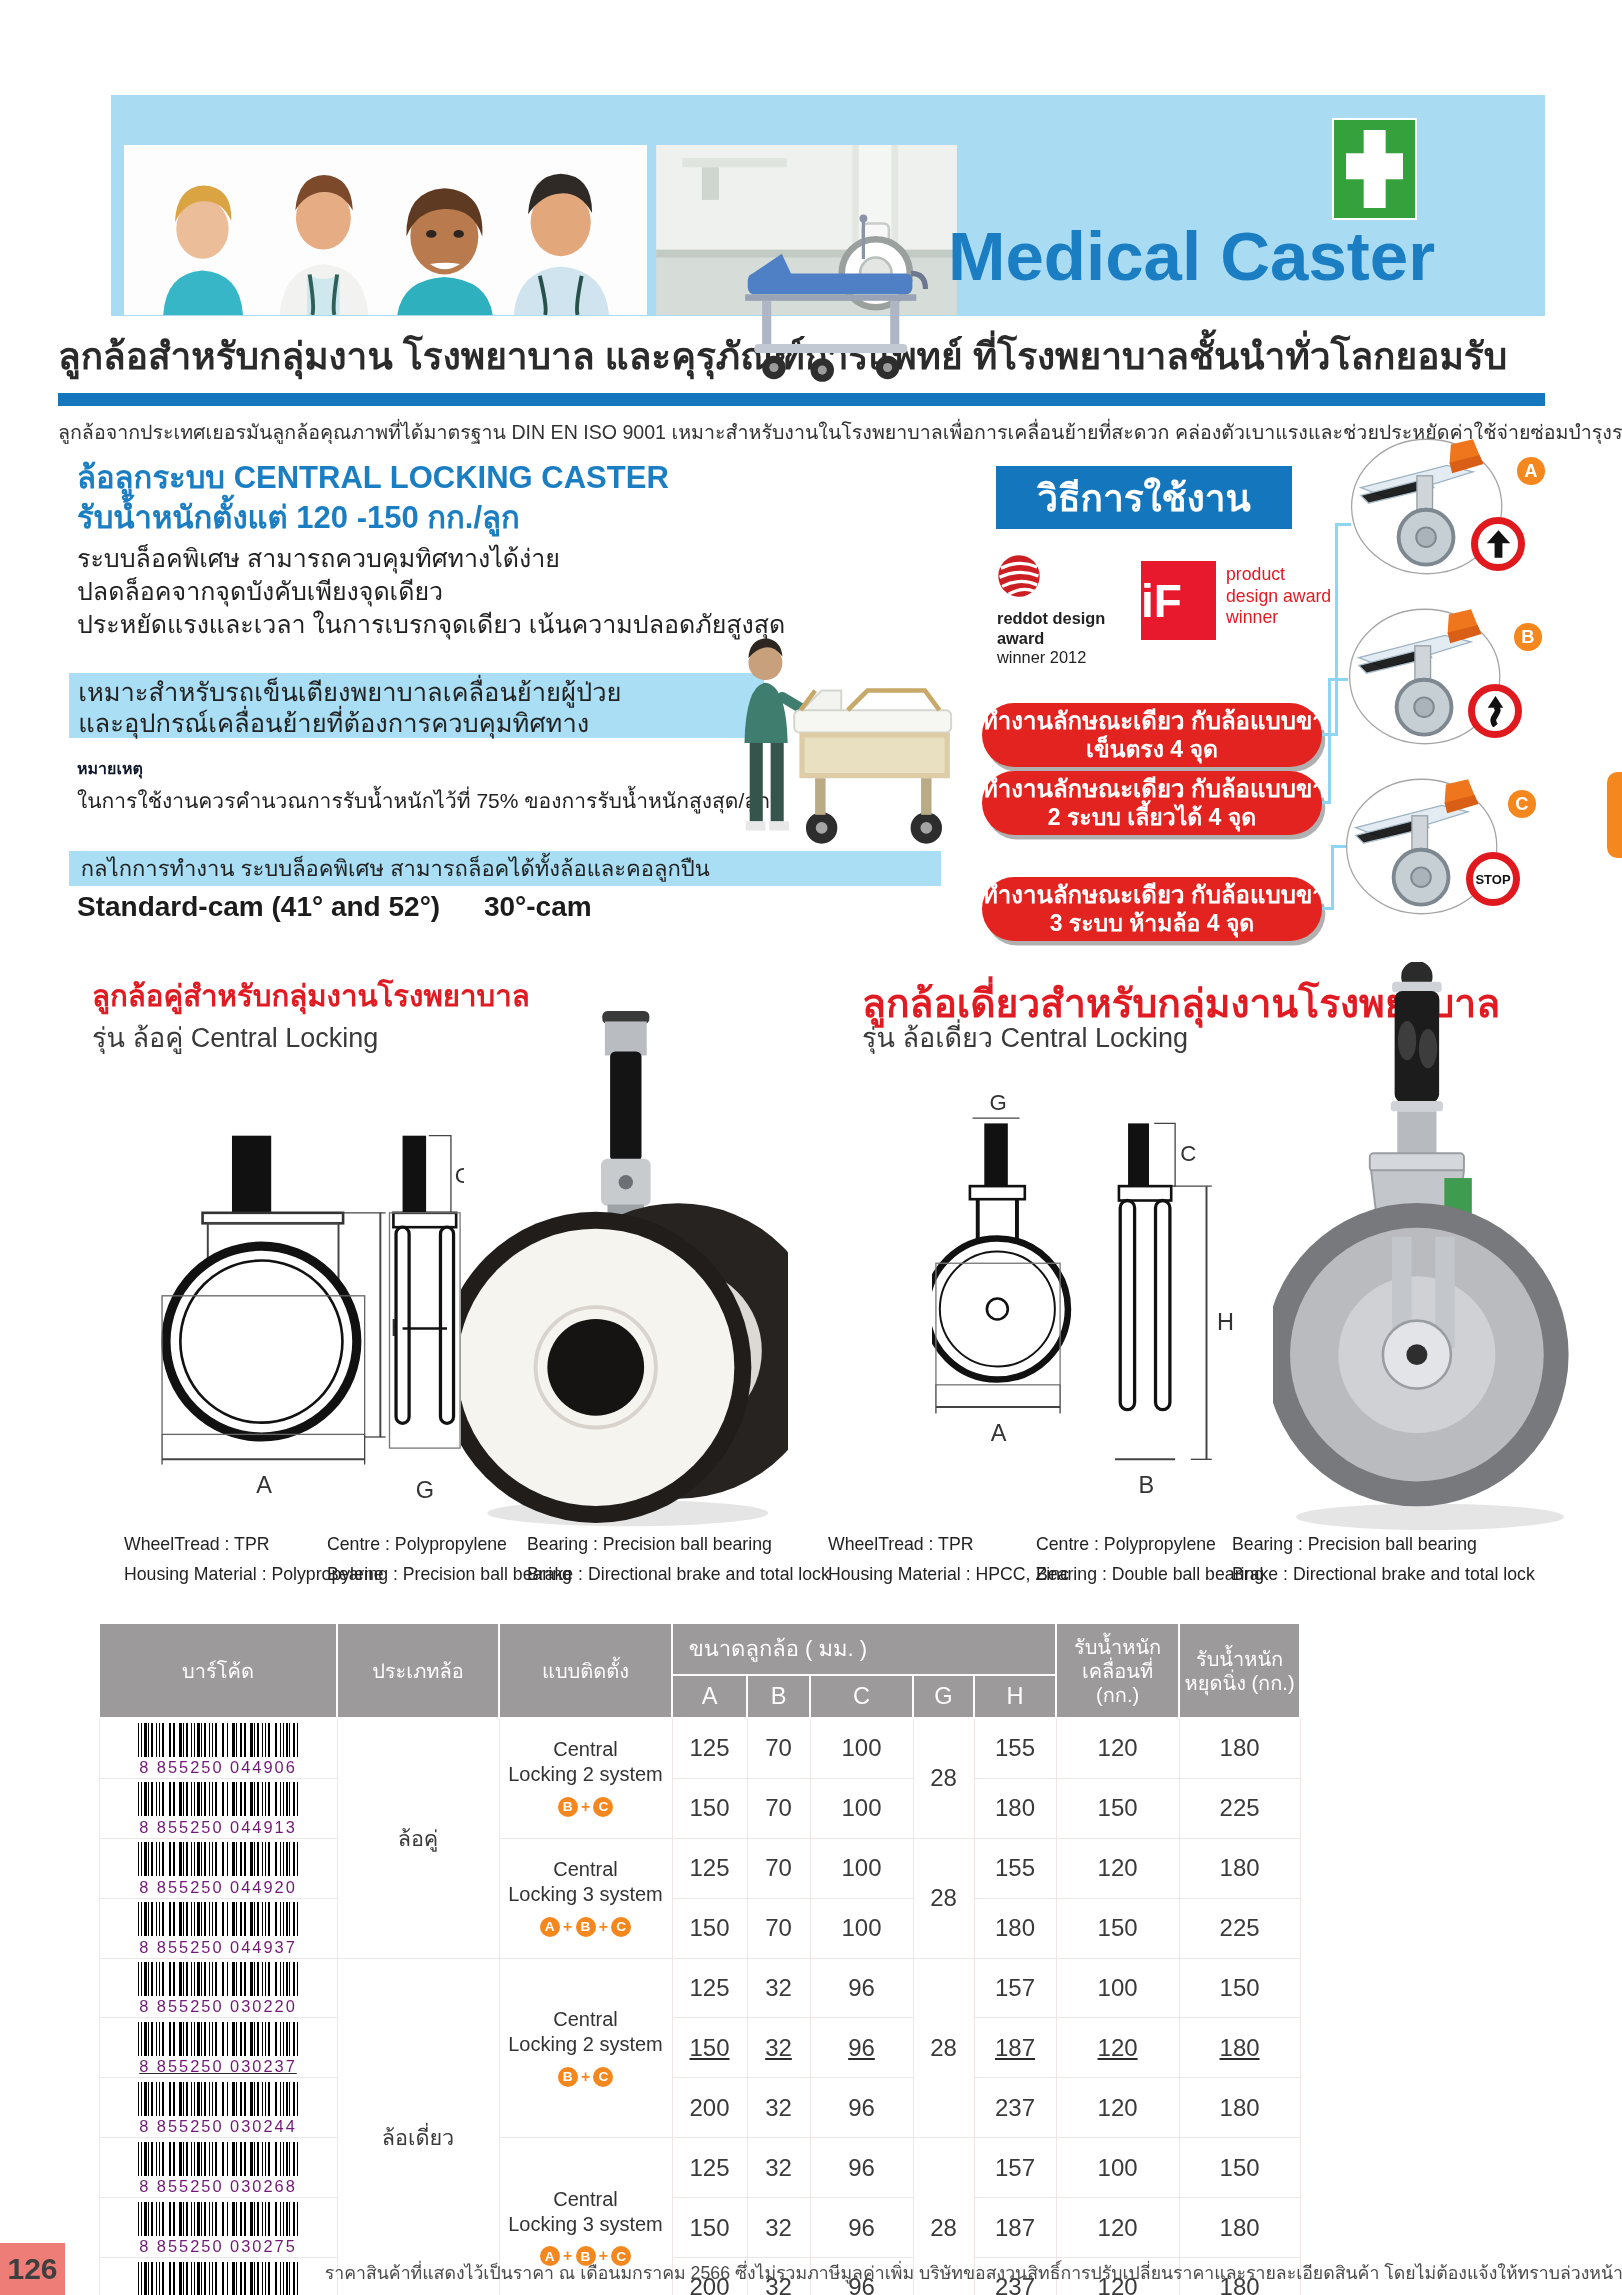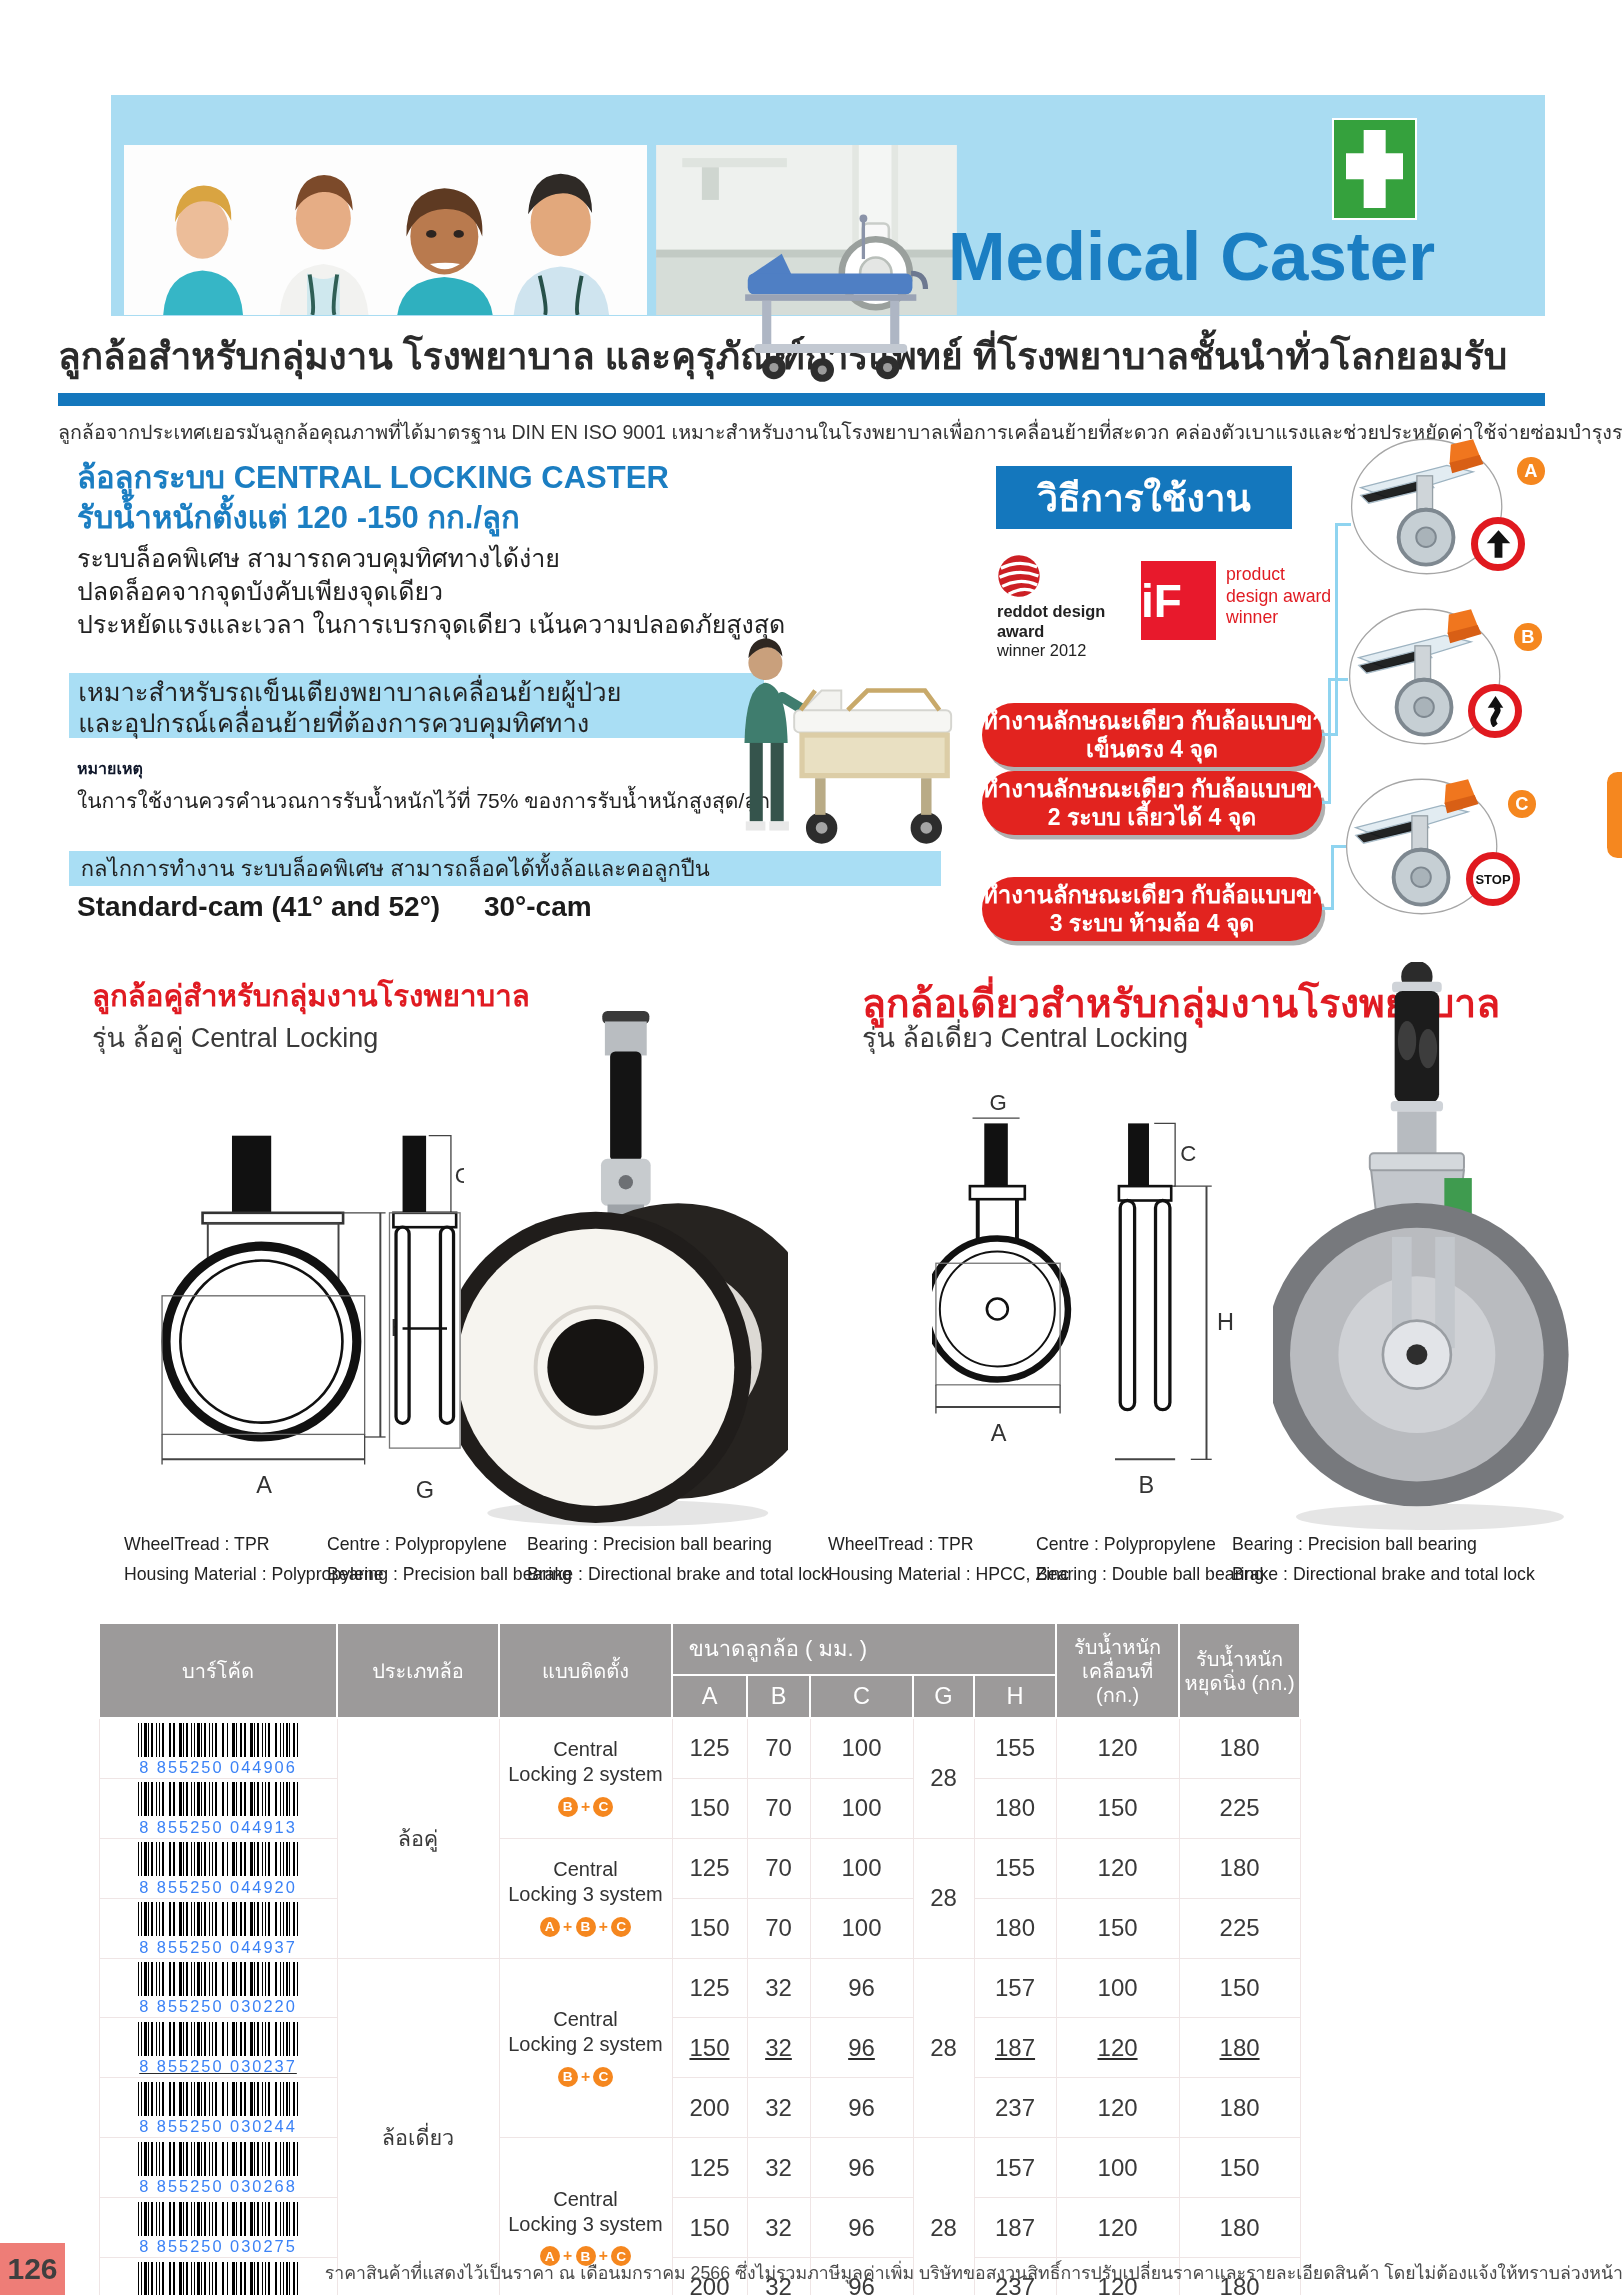--- a/index.html
+++ b/index.html
@@ -24,21 +24,21 @@
   .cross-panel .h{position:absolute;top:47%;left:15%;width:70%;height:26%;transform:translateY(-50%);background:#fff;}
   
   table.spec{border-collapse:collapse;table-layout:fixed;background:#fff;}
   table.spec th{background:#9c9a9a;color:#fff;font-weight:normal;border:2px solid #fff;font-size:20px;line-height:1.2;}
   table.spec td{border:1.3px solid #efe5e5;text-align:center;font-size:24px;color:#3a3a3a;}
   table.spec .letters th{font-size:23.6px;}
   .bc{width:170px;margin:2.6px auto 0 auto;}
   .bc-bars{height:34px;width:160px;margin:0 auto;background-color:#fff;background-image:
      repeating-linear-gradient(90deg,#000 0 1.3px,transparent 1.3px 3.3px,#000 3.3px 3.9px,transparent 3.9px 5.9px,
      #000 5.9px 8.5px,transparent 8.5px 9.8px,#000 9.8px 10.5px,transparent 10.5px 13px,#000 13px 15px,transparent 15px 17.7px);}
-  .bc-num{font-size:16.4px;letter-spacing:2px;color:#3b82f6;margin-top:1.3px;text-align:center;}
+  .bc-num{font-size:16.4px;letter-spacing:2px;color:#701a75;margin-top:1.3px;text-align:center;}
   .mountcell div.mline{font-size:20px;color:#333;line-height:1.25;}
   .abadge{display:inline-flex;width:20px;height:20px;border-radius:50%;background:#f5871f;color:#fff;
           font-weight:bold;font-size:13.7px;align-items:center;justify-content:center;vertical-align:middle;}
   .plus{color:#f5871f;font-weight:bold;font-size:15.7px;margin:0 3.3px;vertical-align:middle;}
   .speclines div{font-size:17.7px;color:#222;line-height:30px;white-space:nowrap;}
   .ovaltext{white-space:nowrap;}
   svg text{font-family:"Liberation Sans",sans-serif;}
 </style>
 </head>
 <body>
@@ -173,21 +173,21 @@
 
 <div class="abs b" style="left:996px;top:466px;width:296px;height:63px;background:#1477bd;color:#fff;display:flex;align-items:center;justify-content:center;font-size:37px;">
   <span>วิธีการใช้งาน</span>
 </div>
 
 <div class="abs" style="left:997px;top:554px;width:144px;">
   <svg width="44" height="44" viewBox="0 0 68 68">
     <circle cx="34" cy="34" r="32" fill="#cc1f24"></circle>
     <path d="M6,22 Q34,8 62,20 M4,36 Q34,22 64,34 M8,50 Q36,36 62,48 M18,62 Q40,50 58,58" stroke="#fff" stroke-width="5" fill="none"></path>
   </svg>
-  <div style="font-size:16.4px;line-height:19.6px;color:#222;margin-top:2px;">
+  <div style="font-size:16.4px;line-height:19.6px;color:#222;margin-top:9px;">
     <div><span class="b">reddot design award</span></div>
     <div>winner 2012</div>
   </div>
 </div>
 
 <div class="abs" style="left:1141px;top:561px;">
   <div style="width:75px;height:79px;background:#e8192c;color:#fff;font-weight:bold;font-size:46px;display:flex;align-items:center;">
     <span>iF</span>
   </div>
 </div>

